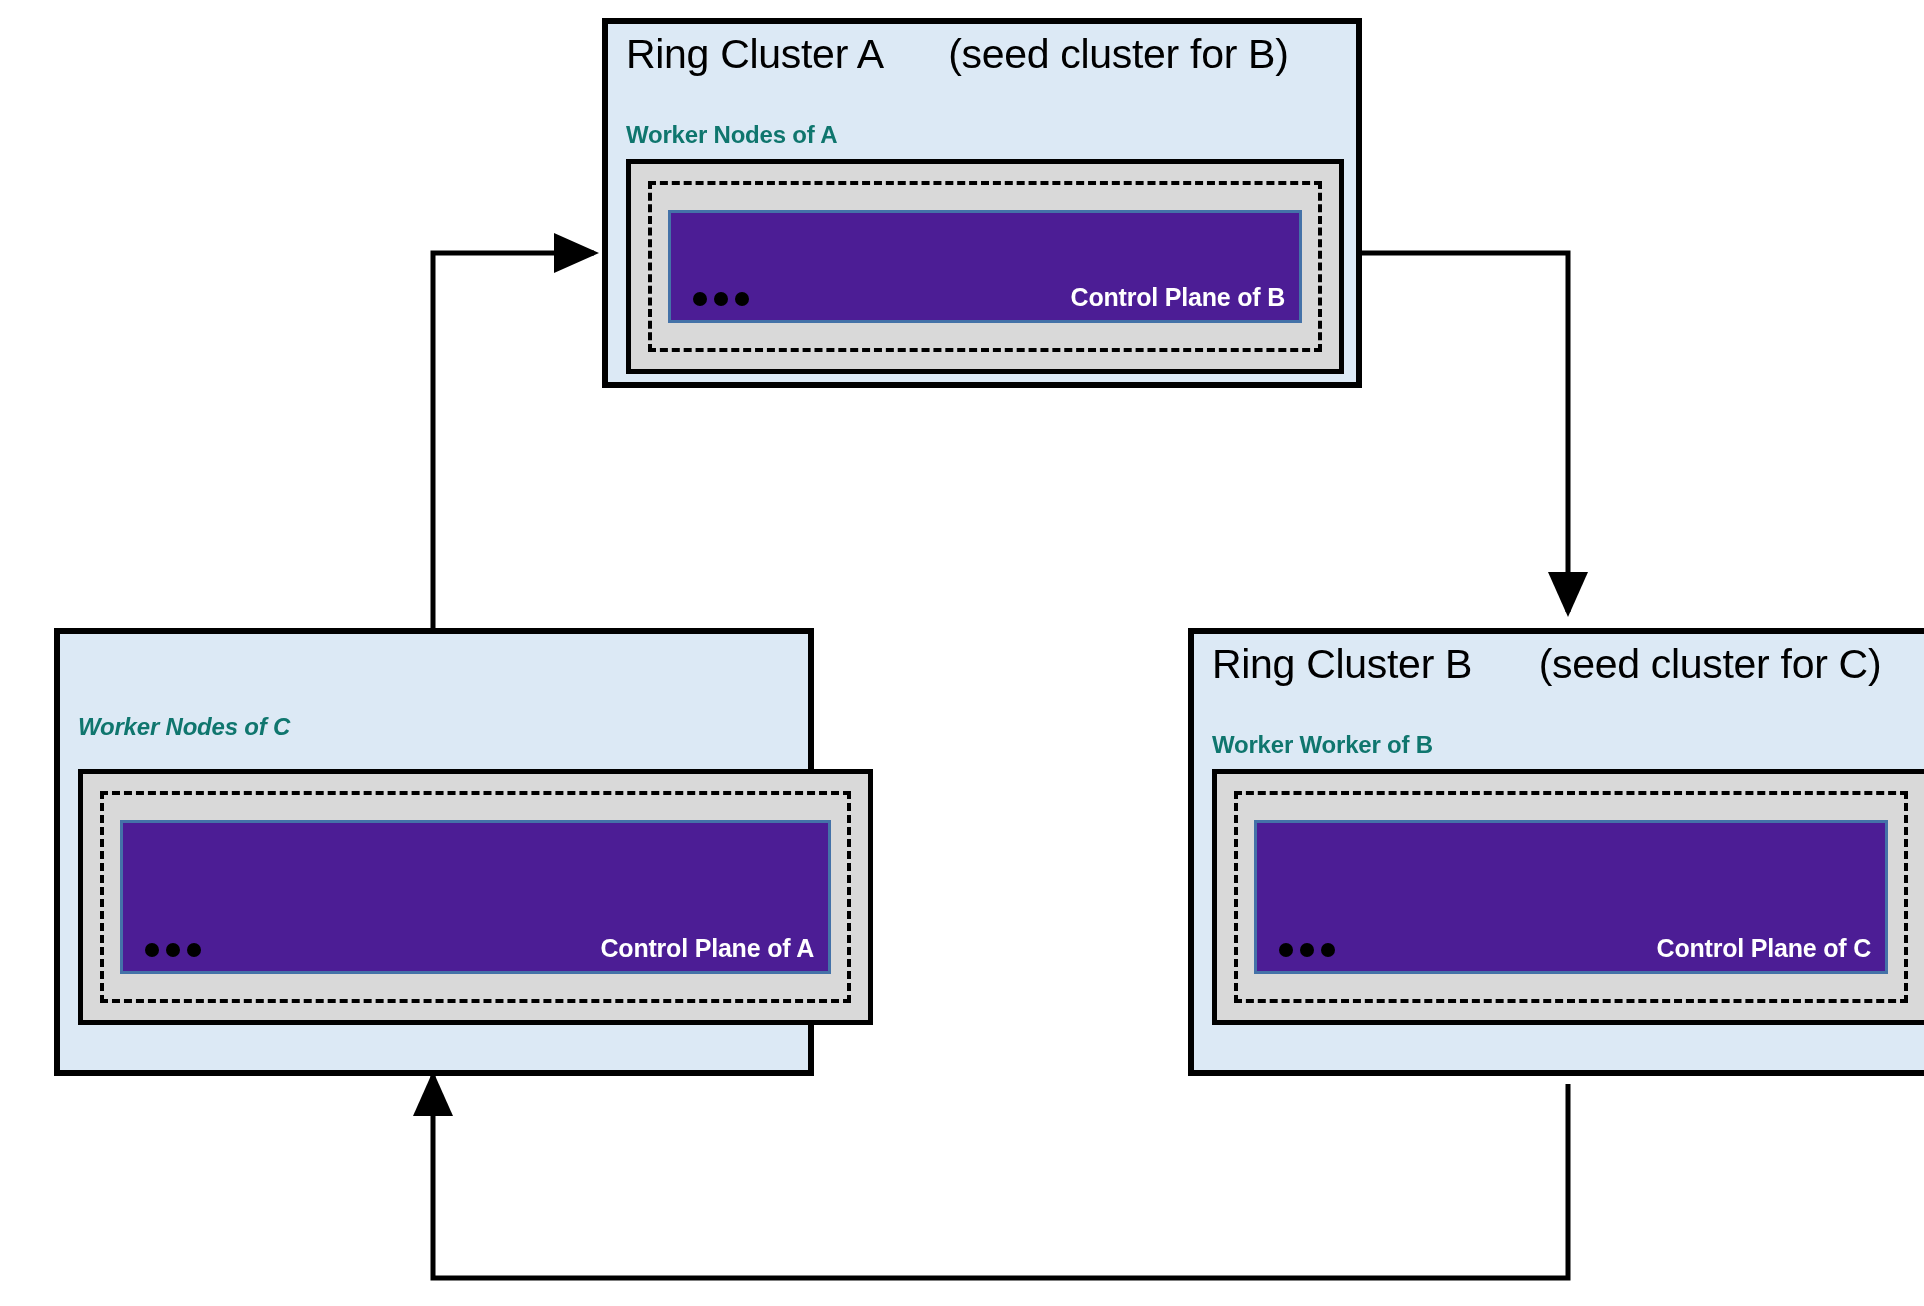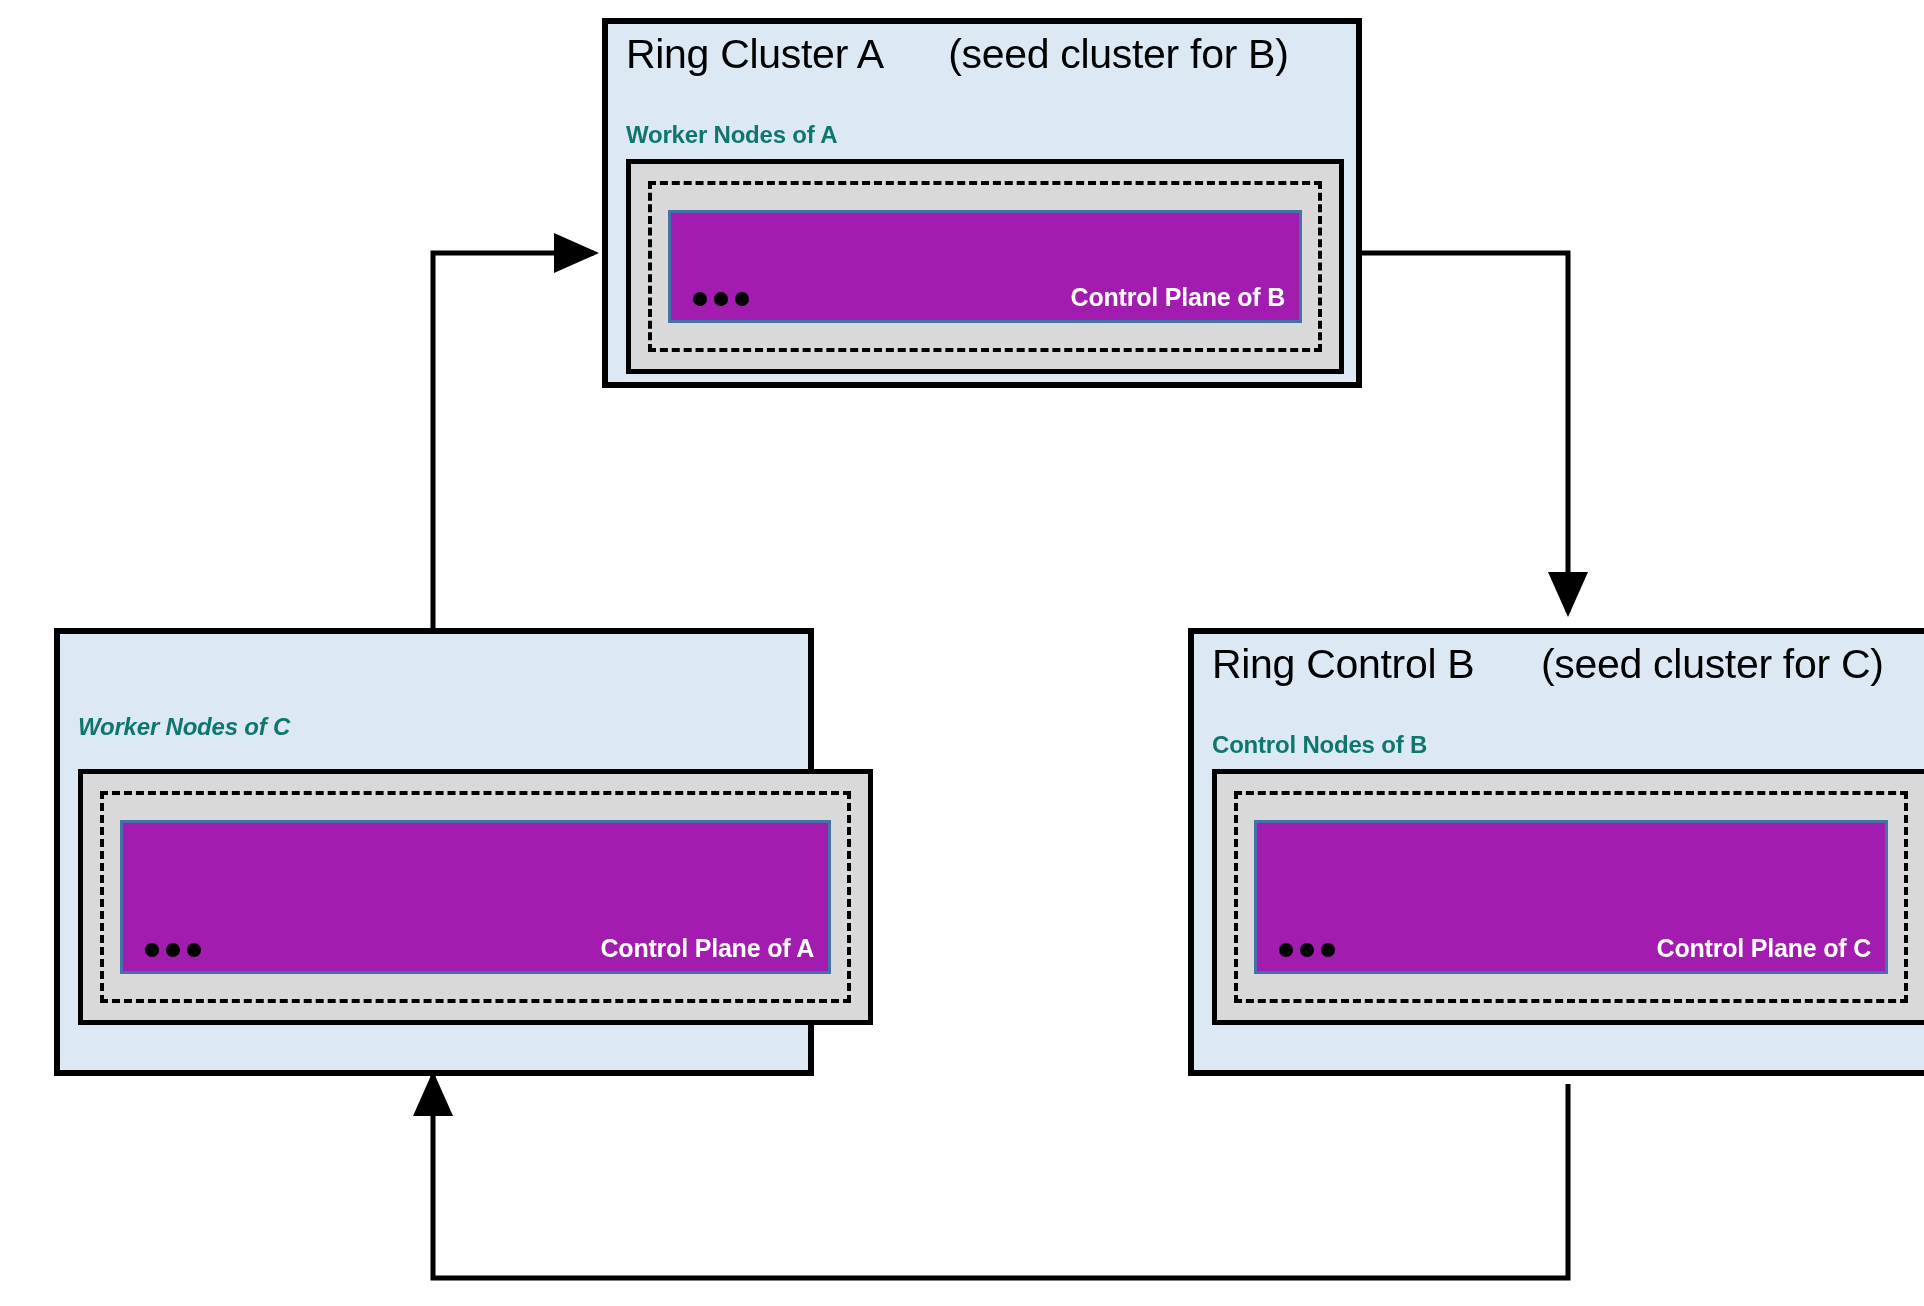--- a/index.html
+++ b/index.html
@@ -61,21 +61,21 @@
   .dashed-box {
     position: absolute;
     border: 4px dashed #000000;
     box-sizing: border-box;
     background: transparent;
   }
 
   
   .control-plane {
     position: absolute;
-    background: #a21caf;
+    background: #4c1d95;
     border: 3px solid #4472a8;
     box-sizing: border-box;
   }
 
   .cp-label {
     position: absolute;
     right: 14px;
     bottom: 8px;
     color: #ffffff;
     font-size: 25px;
@@ -165,23 +165,23 @@
             <i></i>
             <i></i>
         </div>
         <div class="cp-label">Control Plane of A</div>
       </div>
     </div>
   </div>
 
   <div class="cluster" style="left:1172px; top:628px; width:760px; height:448px;">
 
-    <div class="cluster-title">Ring Control B      (seed cluster for C)</div>
+    <div class="cluster-title">Ring Cluster B      (seed cluster for C)</div>
 
-    <div class="worker-label" style="top:97px;">Control Nodes of B</div>
+    <div class="worker-label" style="top:97px;">Worker Worker of B</div>
 
     <div class="gray-box" style="left:18px; top:135px; width:718px; height:256px;">
 
       <div class="dashed-box" style="left:17px; top:17px; right:17px; bottom:17px;"></div>
 
       <div class="control-plane" style="left:37px; top:46px; right:37px; bottom:46px;padding-left:32px;">
         <div class="cp-dots">
           <i></i>
             <i></i>
             <i></i>

